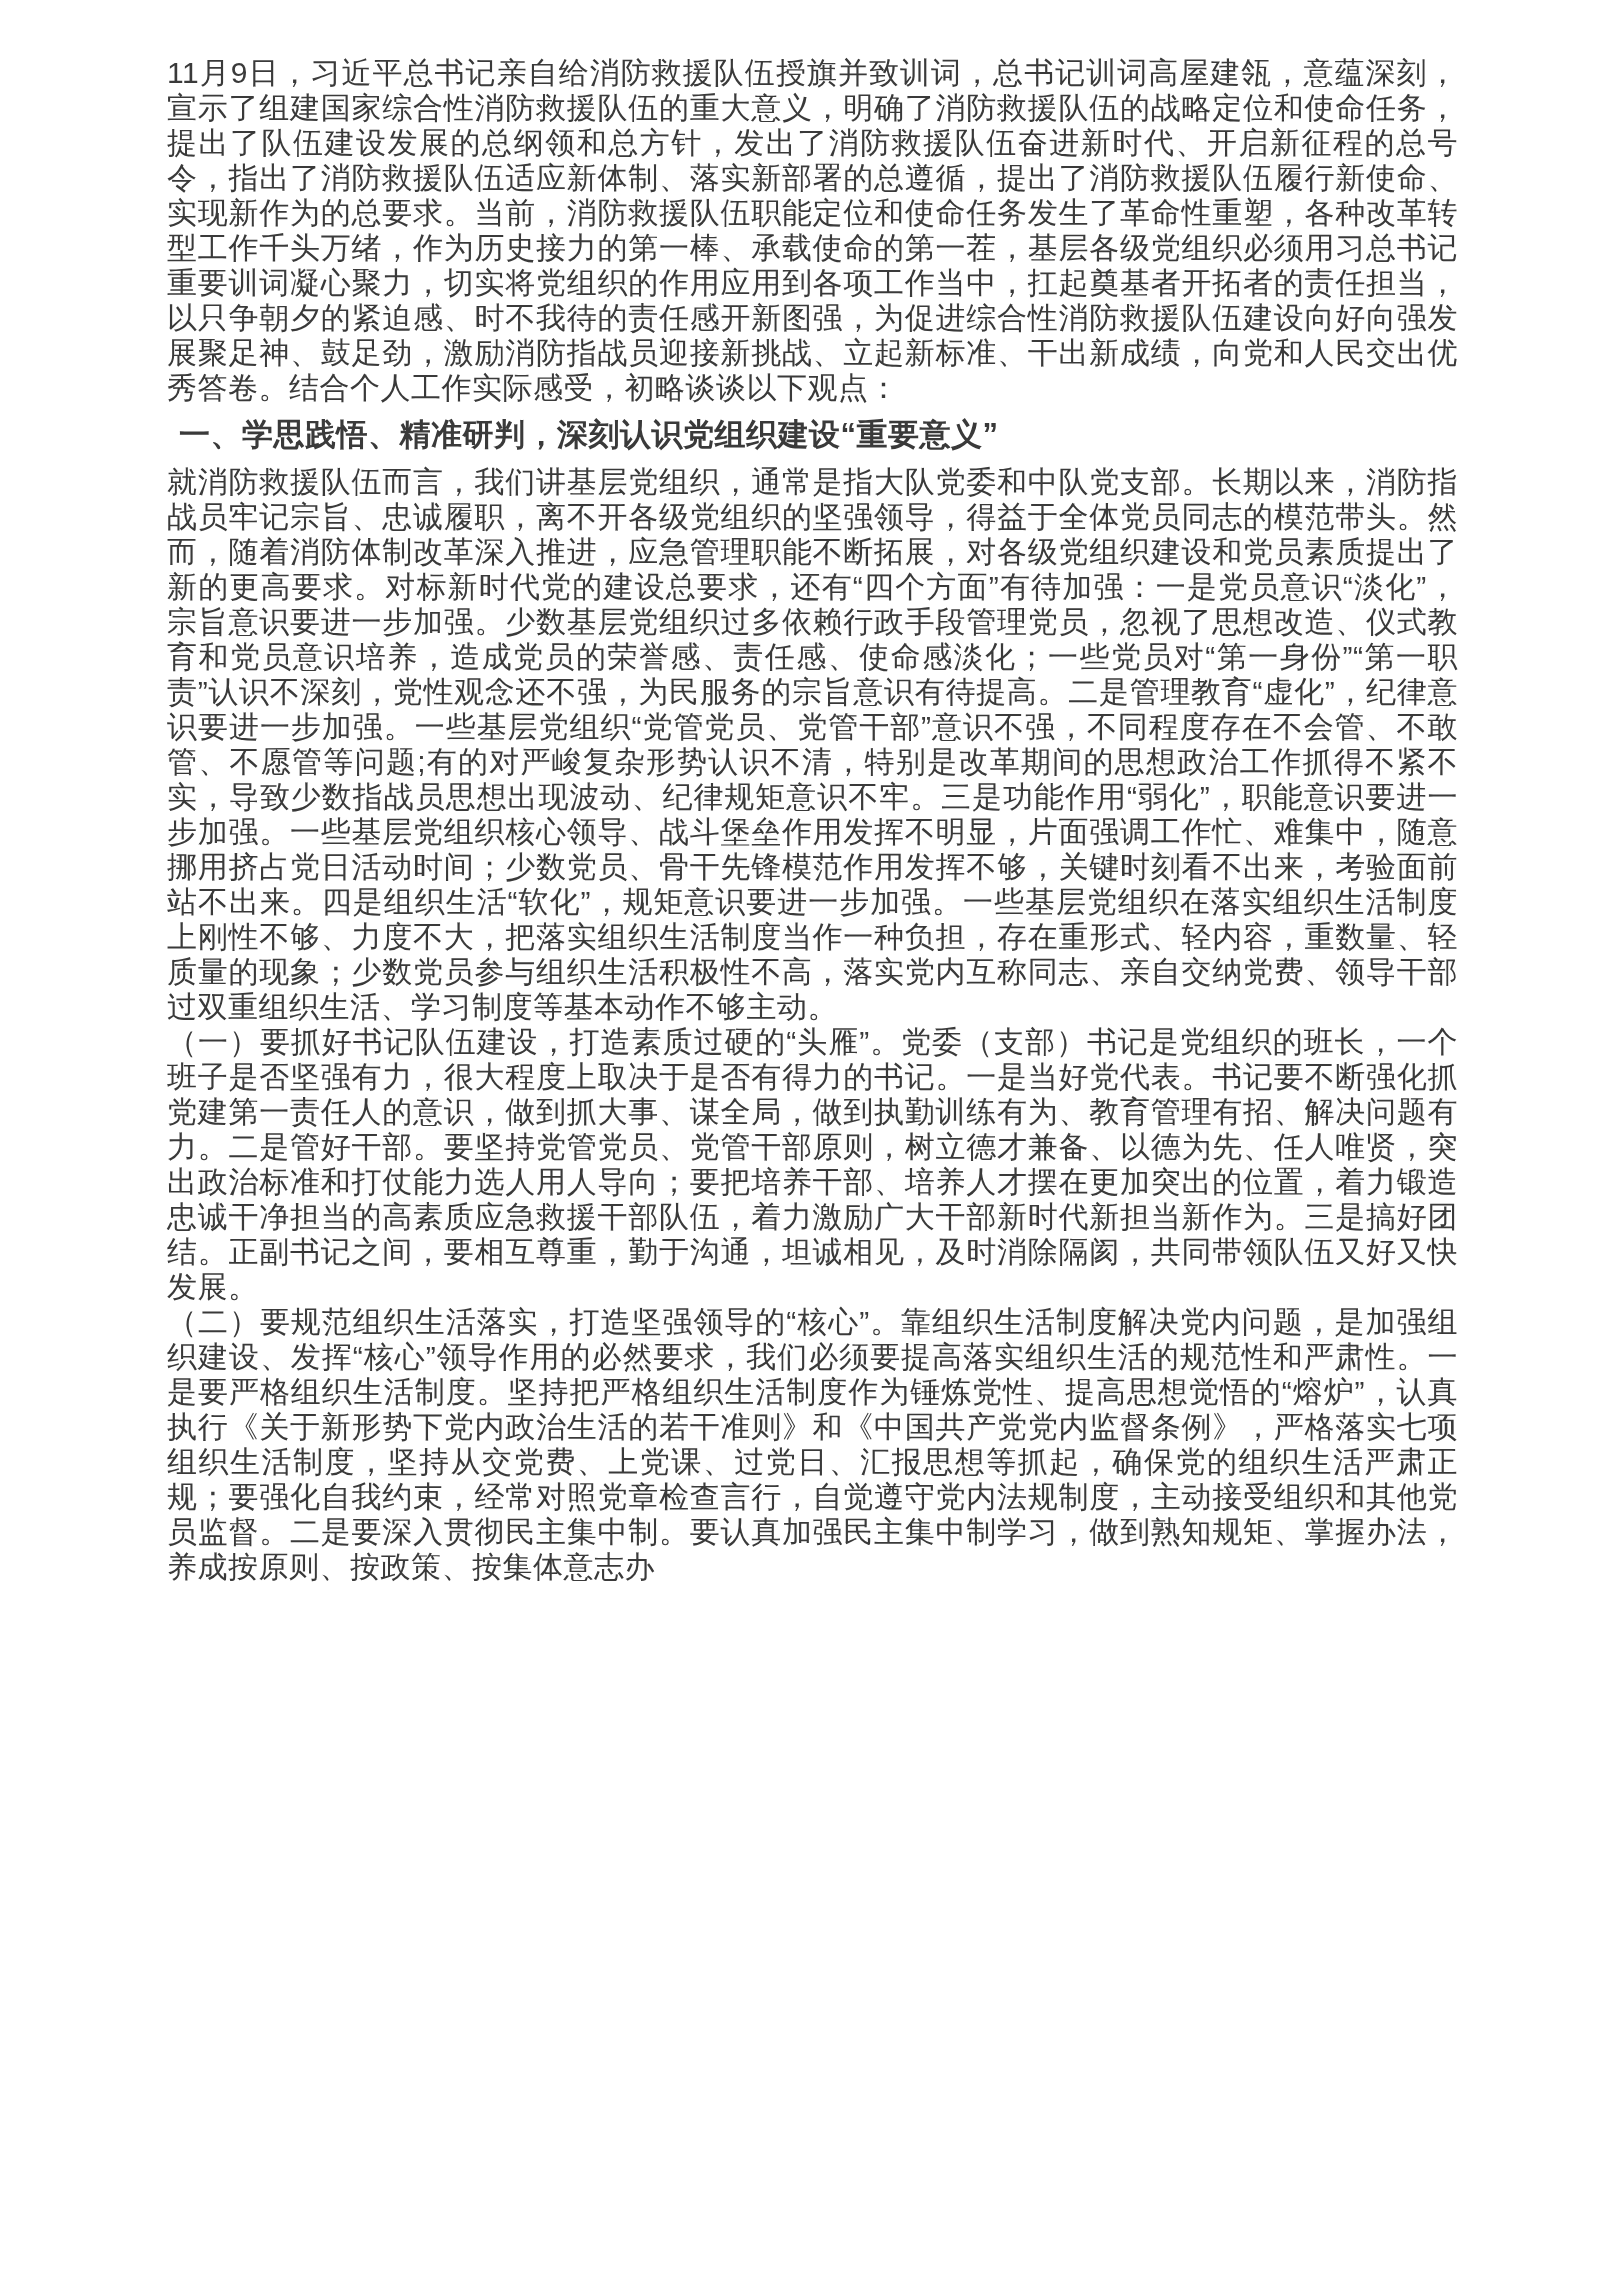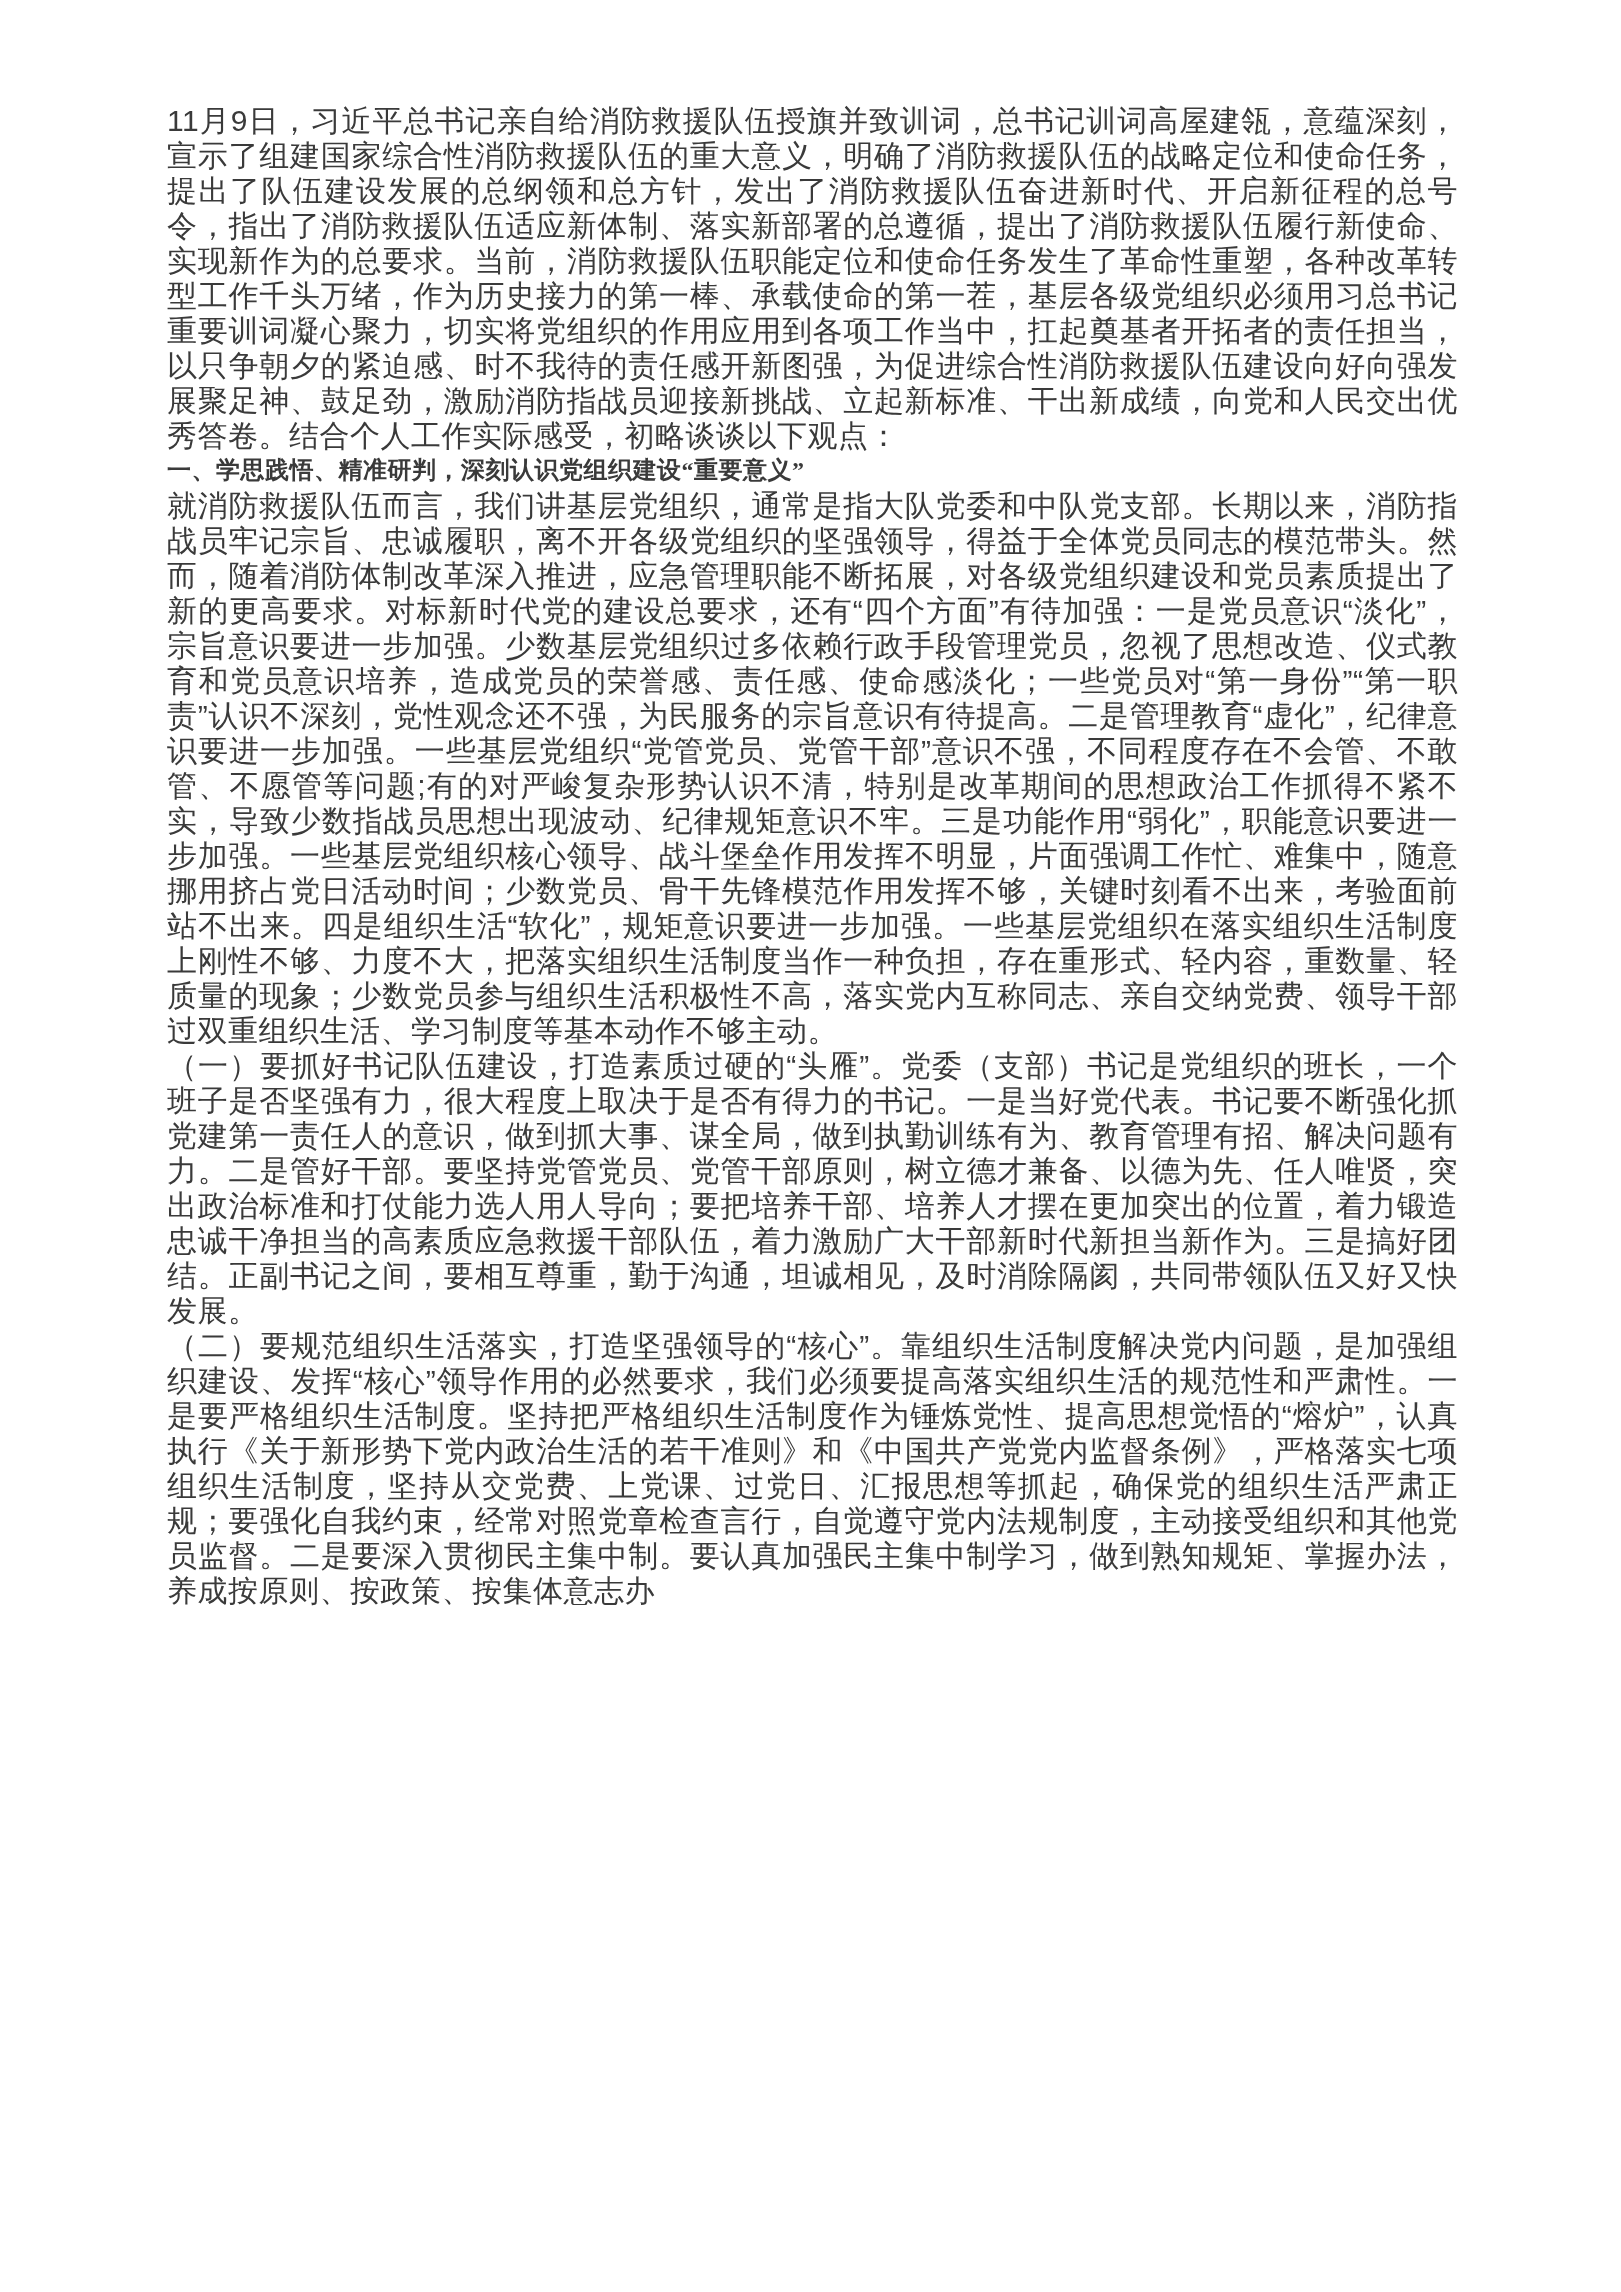--- a/index.html
+++ b/index.html
@@ -7,39 +7,38 @@
     padding: 0;
     background: #ffffff;
   }
   .page {
     position: relative;
     width: 1621px;
     min-height: 2293px;
     margin: 0 auto;
     box-sizing: border-box;
     background: #ffffff;
-    padding: 103px 163px 98px 167px;
+    padding: 55px 163px 98px 167px;
     color: #3a3a3a;
     font-family: "Liberation Sans", sans-serif;
     font-size: 30px;
     line-height: 35px;
     text-align: justify;
     word-break: break-all;
     letter-spacing: 0.5px;
   }
   .para {
     margin: 0;
     font-weight: normal;
   }
   .heading {
-    margin: 0;
-    font-size: 24px;
+    margin: 12px;
+    font-size: 31px;
     line-height: 35px;
     font-weight: bold;
-    font-family: Liberation Serif, serif;
   }
 </style>
 </head>
 <body>
 
 <div class="page">
   <p class="para">11月9日，习近平总书记亲自给消防救援队伍授旗并致训词，总书记训词高屋建瓴，意蕴深刻，宣示了组建国家综合性消防救援队伍的重大意义，明确了消防救援队伍的战略定位和使命任务，提出了队伍建设发展的总纲领和总方针，发出了消防救援队伍奋进新时代、开启新征程的总号令，指出了消防救援队伍适应新体制、落实新部署的总遵循，提出了消防救援队伍履行新使命、实现新作为的总要求。当前，消防救援队伍职能定位和使命任务发生了革命性重塑，各种改革转型工作千头万绪，作为历史接力的第一棒、承载使命的第一茬，基层各级党组织必须用习总书记重要训词凝心聚力，切实将党组织的作用应用到各项工作当中，扛起奠基者开拓者的责任担当，以只争朝夕的紧迫感、时不我待的责任感开新图强，为促进综合性消防救援队伍建设向好向强发展聚足神、鼓足劲，激励消防指战员迎接新挑战、立起新标准、干出新成绩，向党和人民交出优秀答卷。结合个人工作实际感受，初略谈谈以下观点：</p>
 
   <h2 class="heading">一、学思践悟、精准研判，深刻认识党组织建设“重要意义”</h2>
 

